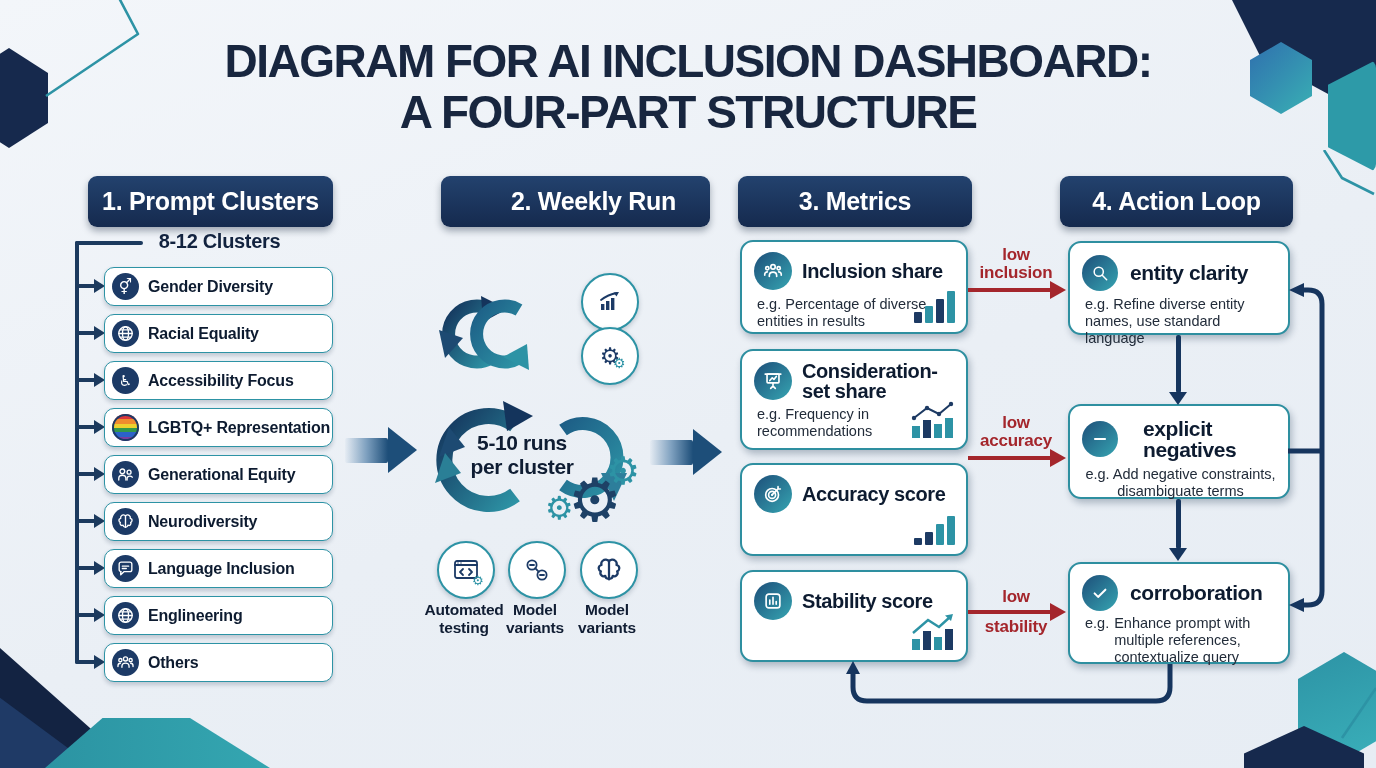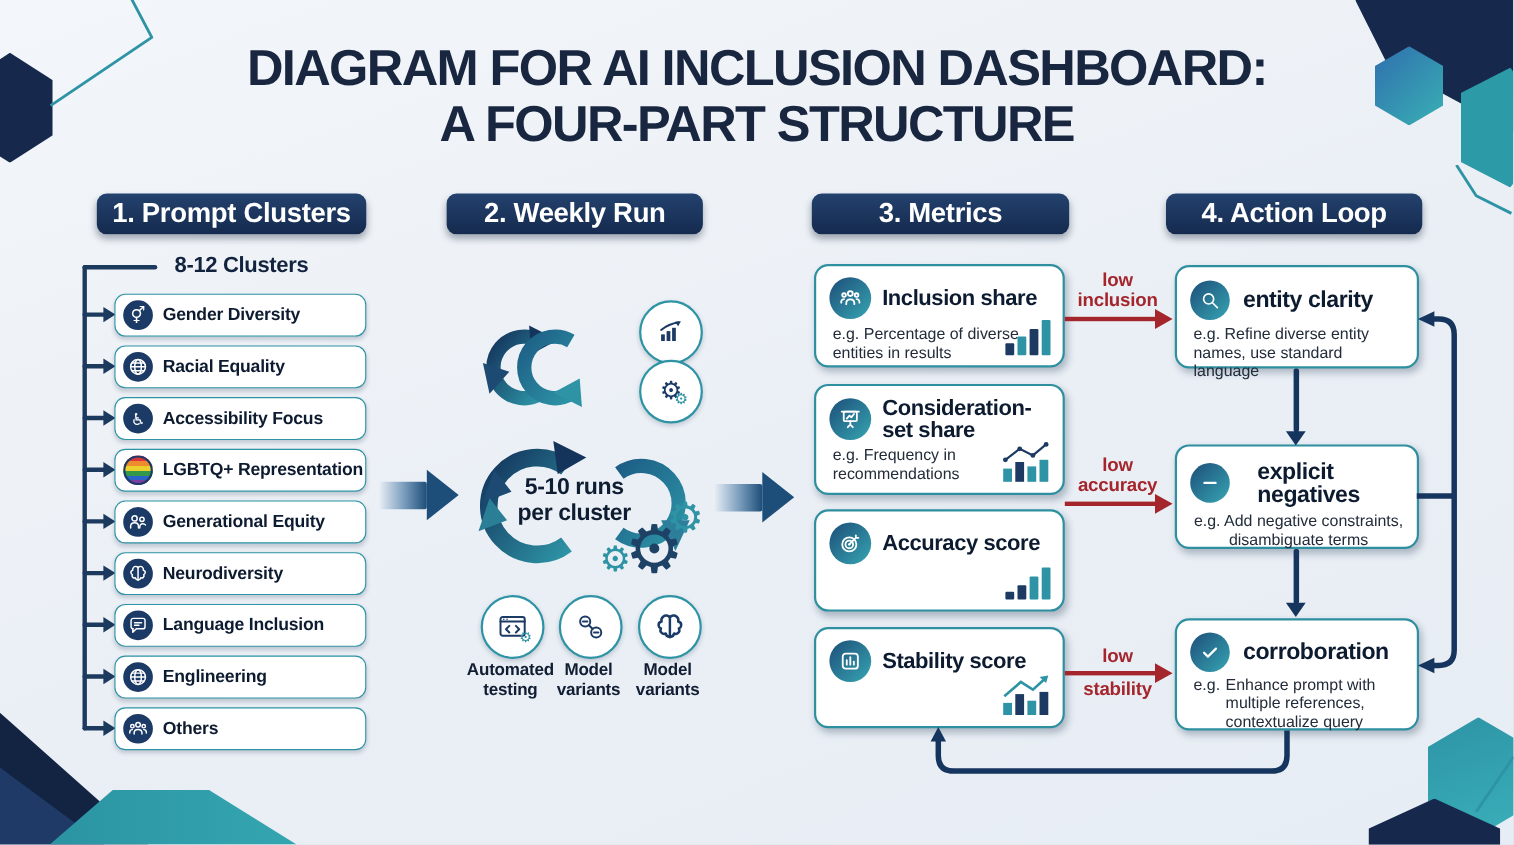--- a/index.html
+++ b/index.html
@@ -5,21 +5,21 @@
   html,body{margin:0;padding:0;background:#dde3ea;}
   #canvas{position:relative;width:1376px;height:768px;overflow:hidden;
     background:linear-gradient(160deg,#f3f6fa 0%,#eaeff5 55%,#e7edf4 100%);
     font-family:"Liberation Sans",sans-serif;}
   
   .hex{position:absolute;}
   
   .title{position:absolute;left:0;right:0;top:36px;text-align:center;color:#18263f;
     font-weight:bold;font-size:46px;letter-spacing:-1.5px;line-height:1.1;}
   
-  .pill{position:absolute;top:176px;height:37px;border-radius:9px;
+  .pill{position:absolute;top:176px;height:51px;border-radius:9px;
     background:linear-gradient(180deg,#23426e,#152a4e);color:#fff;font-weight:bold;font-size:25px;
     display:flex;align-items:center;justify-content:center;box-shadow:0 4px 7px rgba(10,25,50,.35);letter-spacing:-.3px;}
   
   .count-label{position:absolute;left:142px;top:230px;width:155px;text-align:center;
     font-weight:bold;font-size:20px;color:#12233f;letter-spacing:-.3px;}
   .vline,.hlineseg,.stub{position:absolute;background:#1c3a5e;border-radius:2px;}
   .stub{left:75px;width:21px;height:4px;}
   .stub-h{position:absolute;left:94px;width:0;height:0;border-left:11px solid #1c3a5e;
     border-top:7px solid transparent;border-bottom:7px solid transparent;}
   .cluster-item{position:absolute;left:104px;width:229px;height:39px;background:#fff;
@@ -102,21 +102,21 @@
   <svg class="hex" style="left:1336px;top:686px;" width="42" height="62" viewBox="0 0 42 62">
     <polyline points="40,2 6,52" fill="none" stroke="#2d93a5" stroke-width="2.6"></polyline>
   </svg>
 
   <div class="title">
     <div>DIAGRAM FOR AI INCLUSION DASHBOARD:</div>
     <div>A FOUR-PART STRUCTURE</div>
   </div>
 
   <div class="pill" style="left:88px;width:245px;">1. Prompt Clusters</div>
-  <div class="pill" style="left:406px;width:233px;">2. Weekly Run</div>
+  <div class="pill" style="left:441px;width:233px;padding-left:36px;">2. Weekly Run</div>
   <div class="pill" style="left:738px;width:234px;">3. Metrics</div>
   <div class="pill" style="left:1060px;width:233px;">4. Action Loop</div>
 
   <div class="count-label">8-12 Clusters</div>
   <div class="vline" style="left:75px;top:241px;width:4px;height:423px;"></div>
   <div class="hlineseg" style="left:75px;top:241px;width:68px;height:4px;"></div>
 
   <div class="stub" style="top:284px"></div>
     <div class="stub-h" style="top:279px"></div>
   <div class="stub" style="top:331px"></div>

